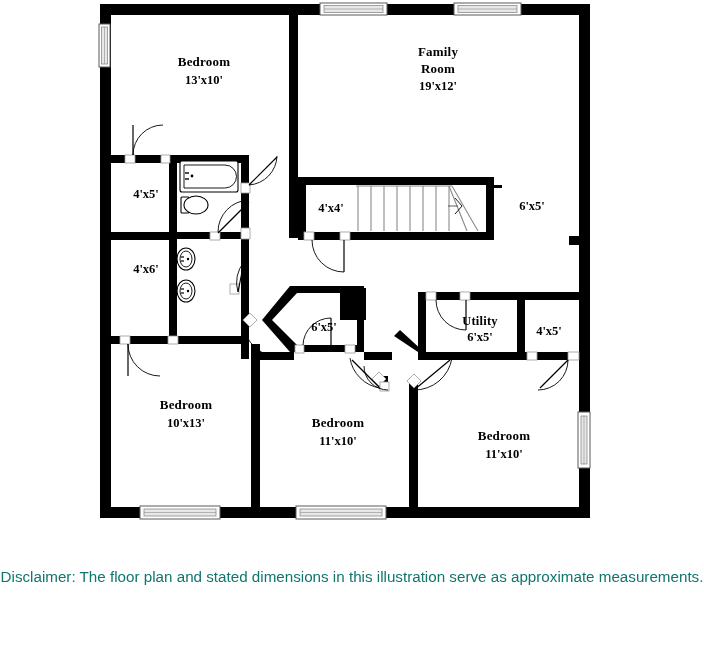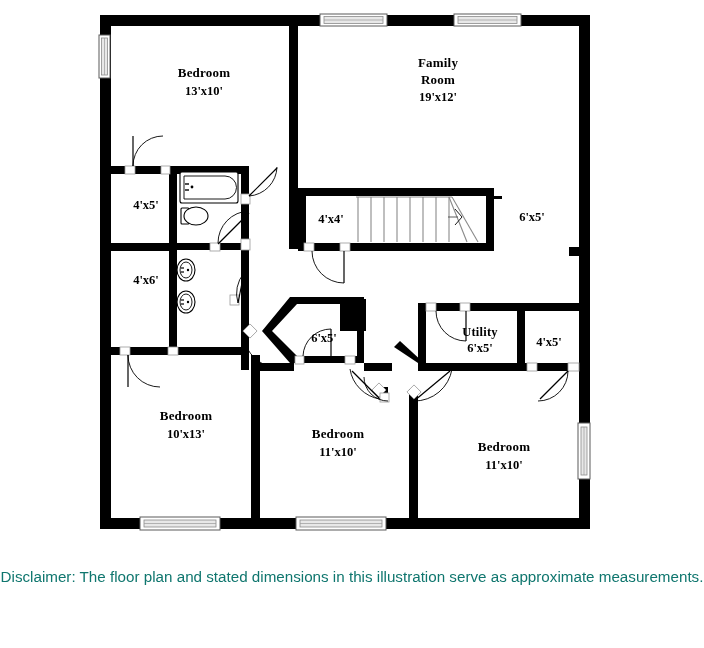--- a/index.html
+++ b/index.html
@@ -10,21 +10,21 @@
   body {
     width: 704px;
     height: 648px;
     font-family: "Liberation Serif", "DejaVu Serif", serif;
     overflow: hidden;
     position: relative;
   }
   #floorplan-wrap {
     position: absolute;
     left: 0;
-    top: 11px;
+    top: 0;
     width: 568px;
     height: 560px;
   }
   svg#plan {
     display: block;
     width: 704px;
     height: 560px;
   }
   .wall { fill: #000000; }
   .room-label {

